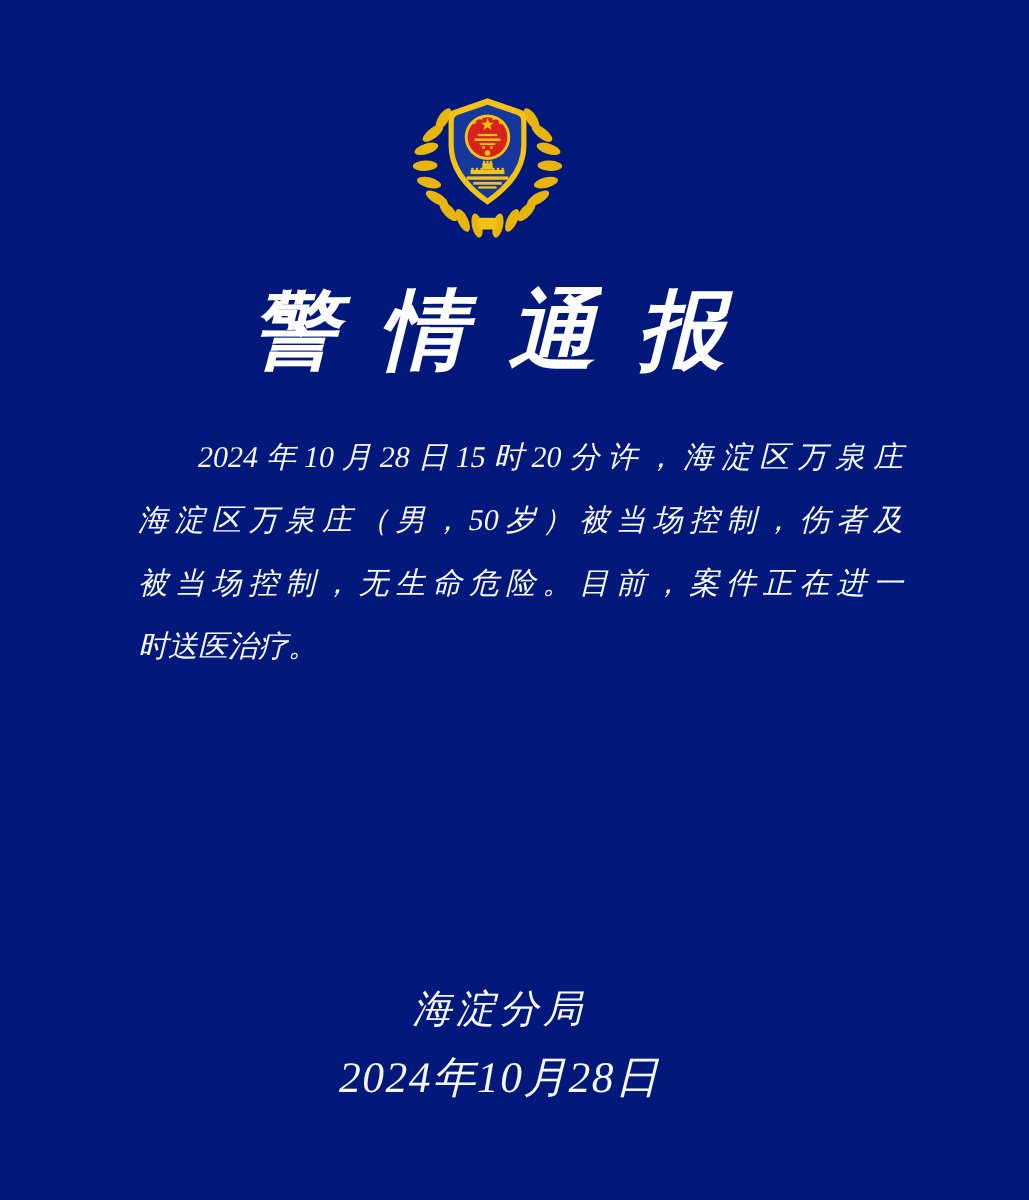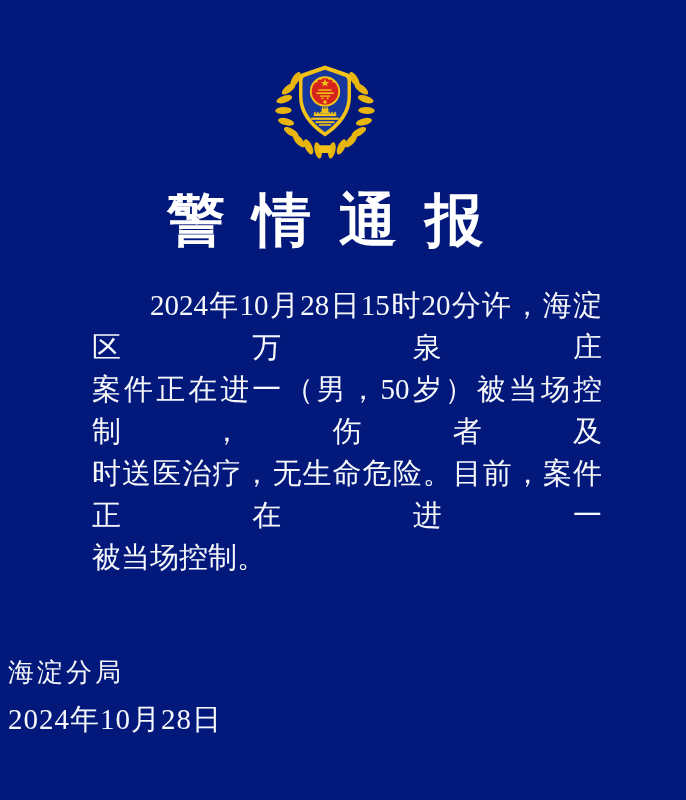--- a/index.html
+++ b/index.html
@@ -11,60 +11,61 @@
     --shield-blue:#16379d;
   }
   html,body{margin:0;padding:0;}
   body{
     width:686px;height:800px;
     background:var(--bg);
     font-family:"Liberation Serif","DejaVu Serif",serif;
     color:var(--text);
     overflow:hidden;
   }
-  .page{position:relative;width:650px;height:800px;}
+  .page{position:relative;width:650px;height:800px;font-style:italic;}
   .emblem-wrap{
     padding-top:62px;
     display:flex;justify-content:center;
   }
   .notice-title{
     margin:33px 0 0 0;
     text-align:center;
     font-size:58px;
     line-height:58px;
     font-weight:bold;
     color:#ffffff;
     letter-spacing:28px;
     padding-left:28px; 
     white-space:nowrap;
   }
   .notice-body{
     margin:34px 84px 11px 92px; 
     width:510px;
-    font-size:29px;
+    font-size:20px;
     line-height:42px;
     letter-spacing:0px;
     color:var(--text);
   }
   .notice-line{
     text-align:justify;
     text-align-last:justify;
     -moz-text-align-last:justify;
   }
   .notice-line.first{
     text-indent:2em;
   }
   .notice-line.last{
     text-align-last:left;
     -moz-text-align-last:left;
   }
   .signature-block{
     position:absolute;
     left:0;right:0;
     top:659px;
+    text-align:center;
   }
   .issuer-name{
     font-size:26px;
     line-height:28px;
     letter-spacing:3px;
     transform:translateX(8px);
   }
   .issue-date{
     margin-top:17px;
     font-size:29px;
@@ -144,23 +145,23 @@
         <rect x="49" y="68.4" width="22" height="2.2"></rect>
         <rect x="53" y="71.8" width="14" height="1.8"></rect>
       </g>
     </svg>
   </div>
 
   <h1 class="notice-title">警情通报</h1>
 
   <div class="notice-body">
     <div class="notice-line first">2024年10月28日15时20分许，海淀区万泉庄</div>
-    <div class="notice-line">案件正在进一（男，50岁）被当场控制，伤者及</div>
-    <div class="notice-line">时送医治疗，无生命危险。目前，案件正在进一</div>
-    <div class="notice-line last">被当场控制。</div>
+    <div class="notice-line">海淀区万泉庄（男，50岁）被当场控制，伤者及</div>
+    <div class="notice-line">被当场控制，无生命危险。目前，案件正在进一</div>
+    <div class="notice-line last">时送医治疗。</div>
   </div>
 
   <div class="signature-block">
     <div class="issuer-name">海淀分局</div>
     <div class="issue-date">2024年10月28日</div>
   </div>
 
 </div>
 
 </body></html>

